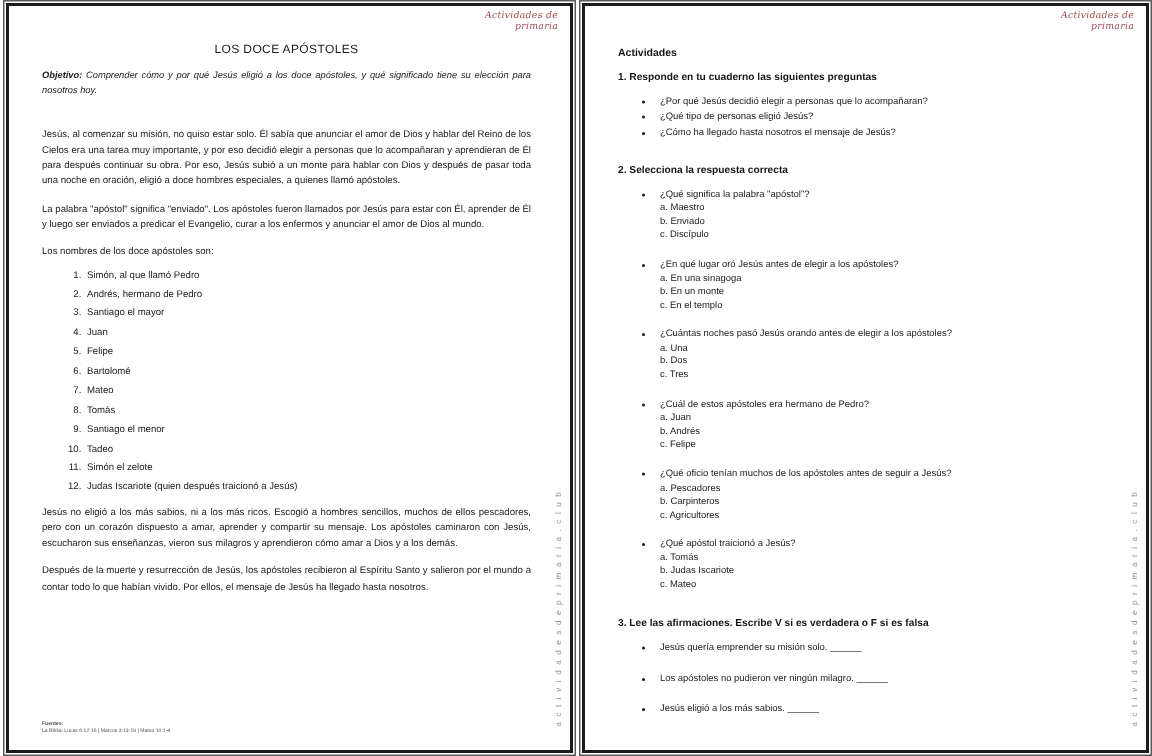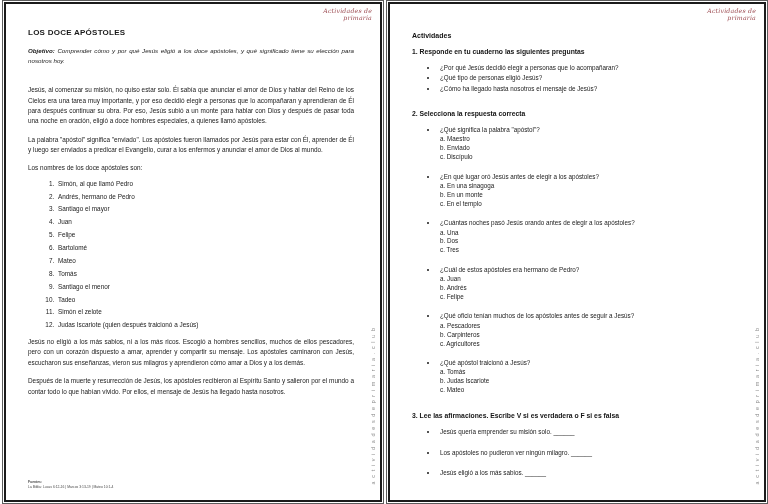--- a/index.html
+++ b/index.html
@@ -60,22 +60,23 @@
     white-space: nowrap;
   }
 
   
   .content {
     position: absolute;
     left: 22px; right: 26px;
     top: 20px; bottom: 8px;
   }
   .title {
+    text-align: center;
     font-size: 8px;
-    font-weight: bold;
+    font-weight: normal;
     letter-spacing: .25px;
     color: #1a1a1a;
     margin: 4px 0 9px 0;
   }
   .objective {
     font-size: 6.2px;
     font-style: italic;
     line-height: 1.55;
     text-align: justify;
     color: #1a1a1a;

